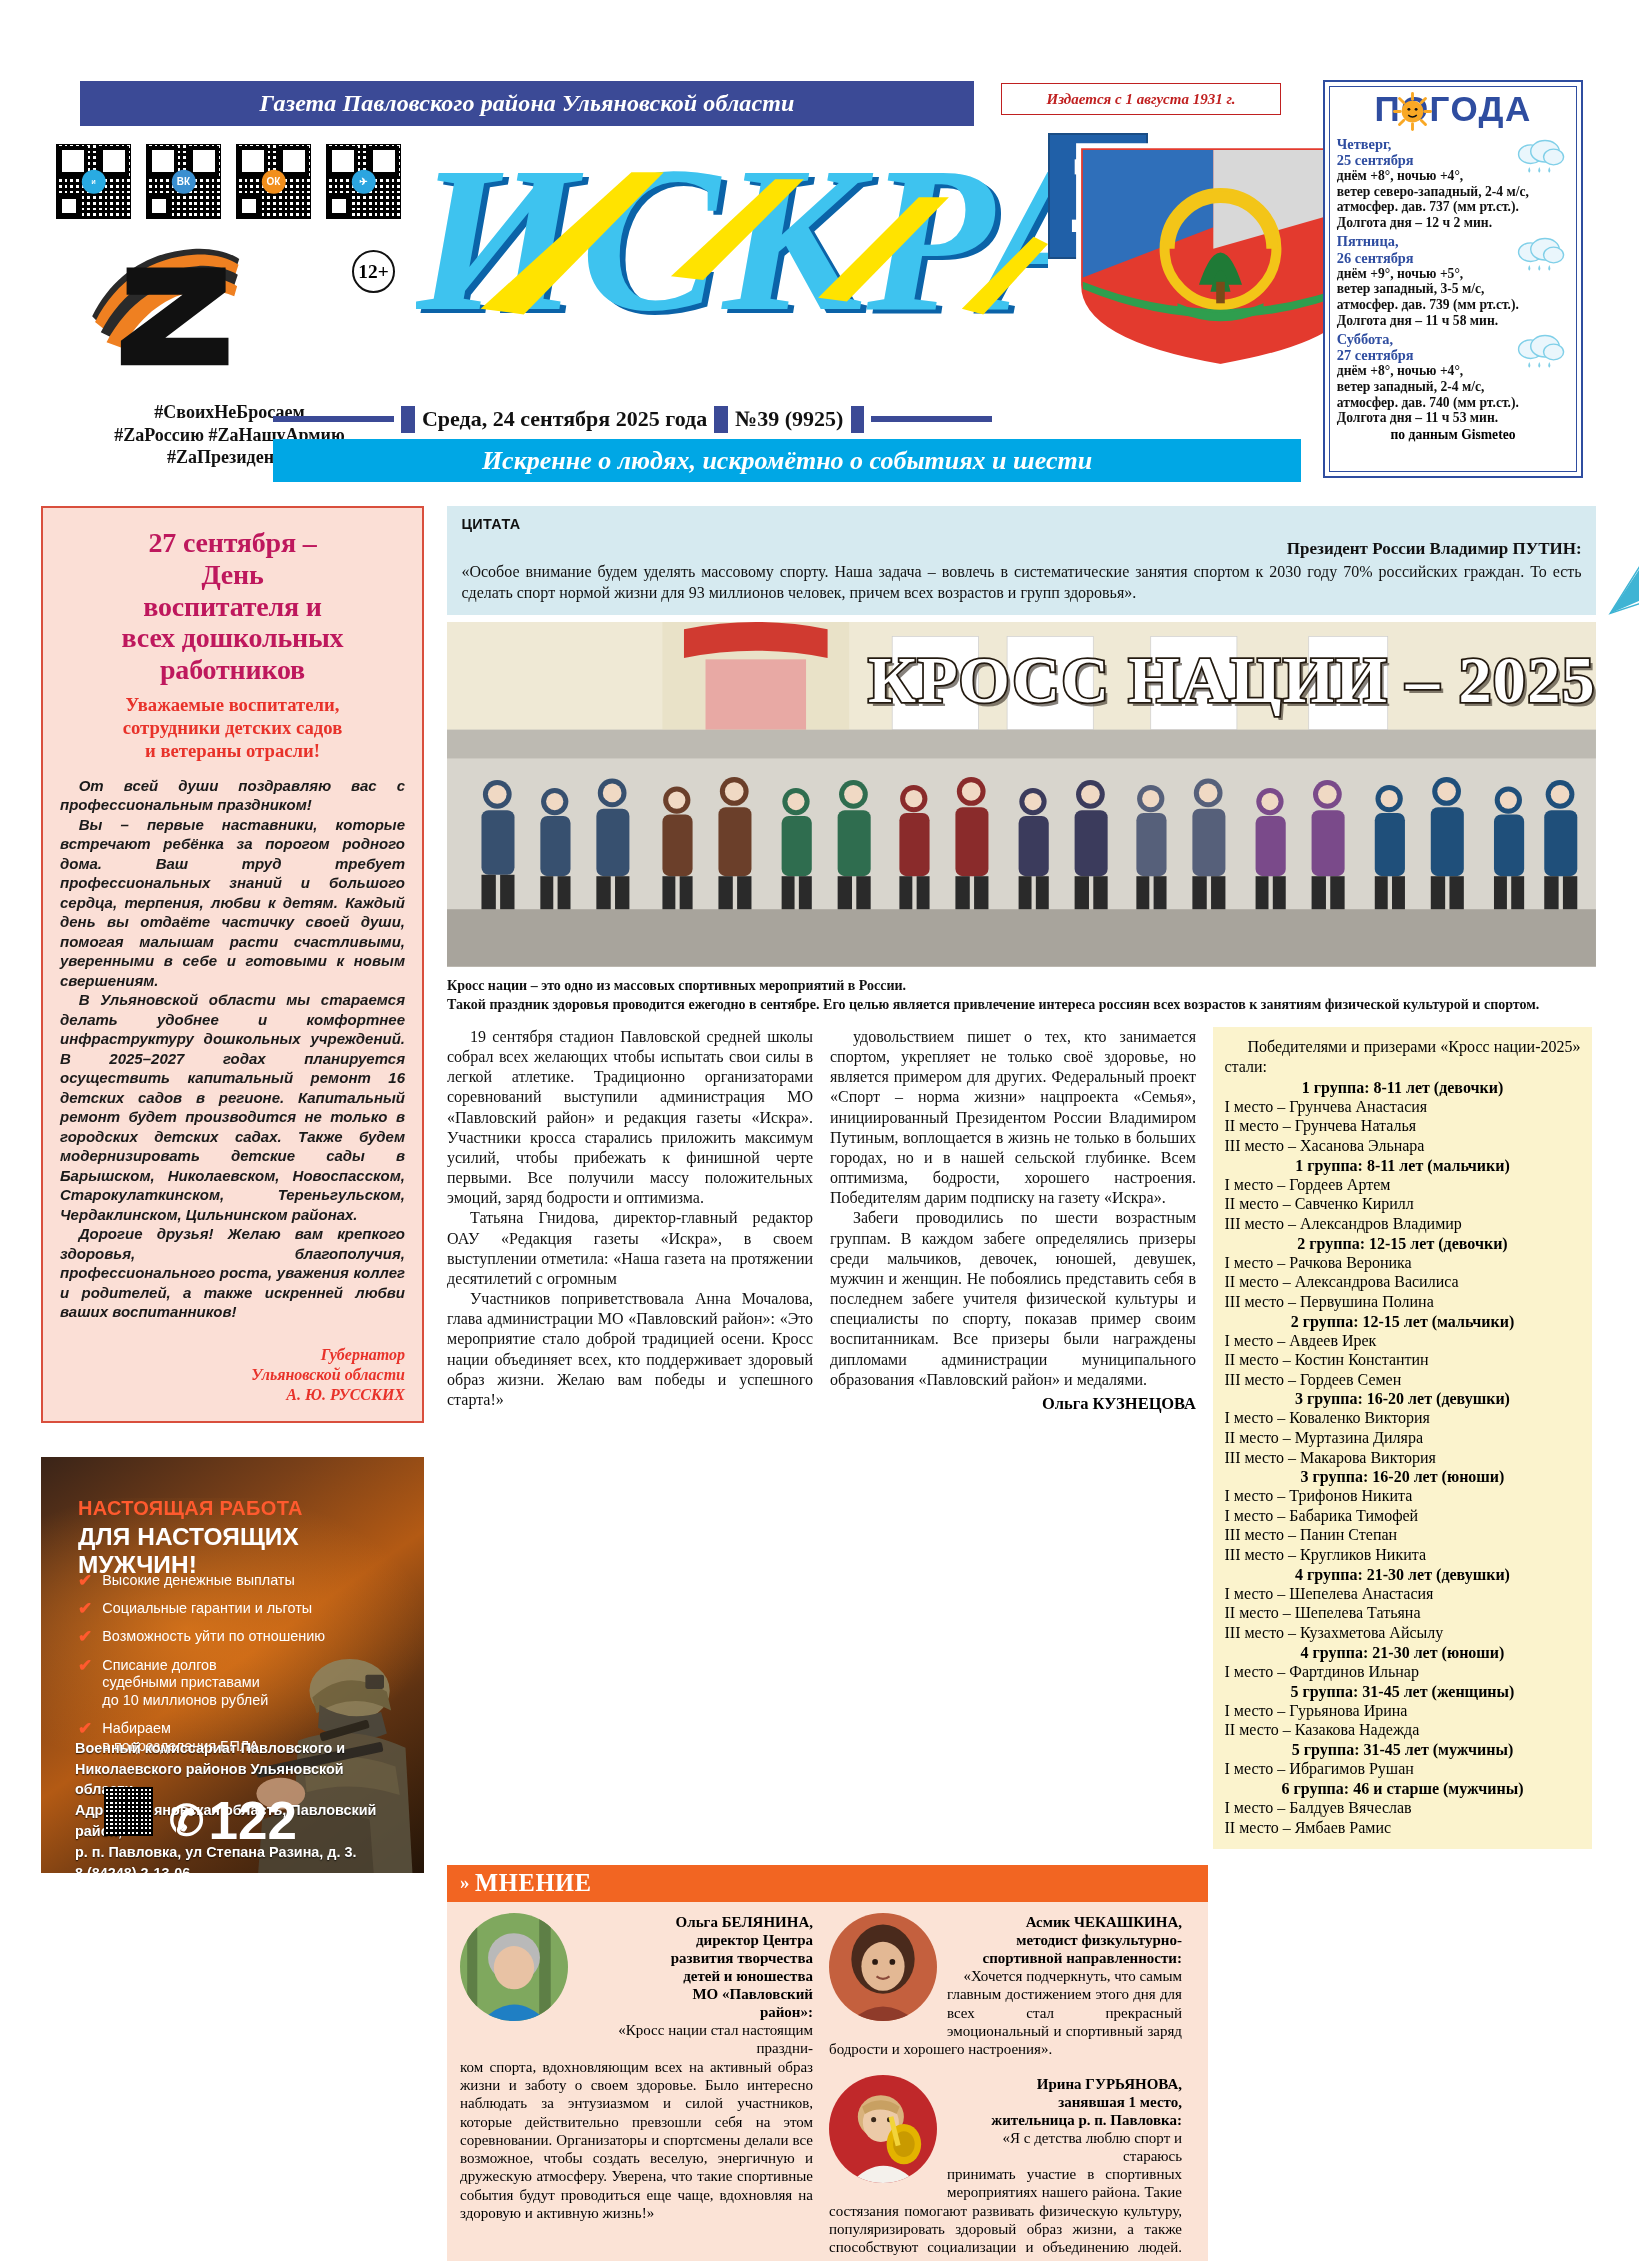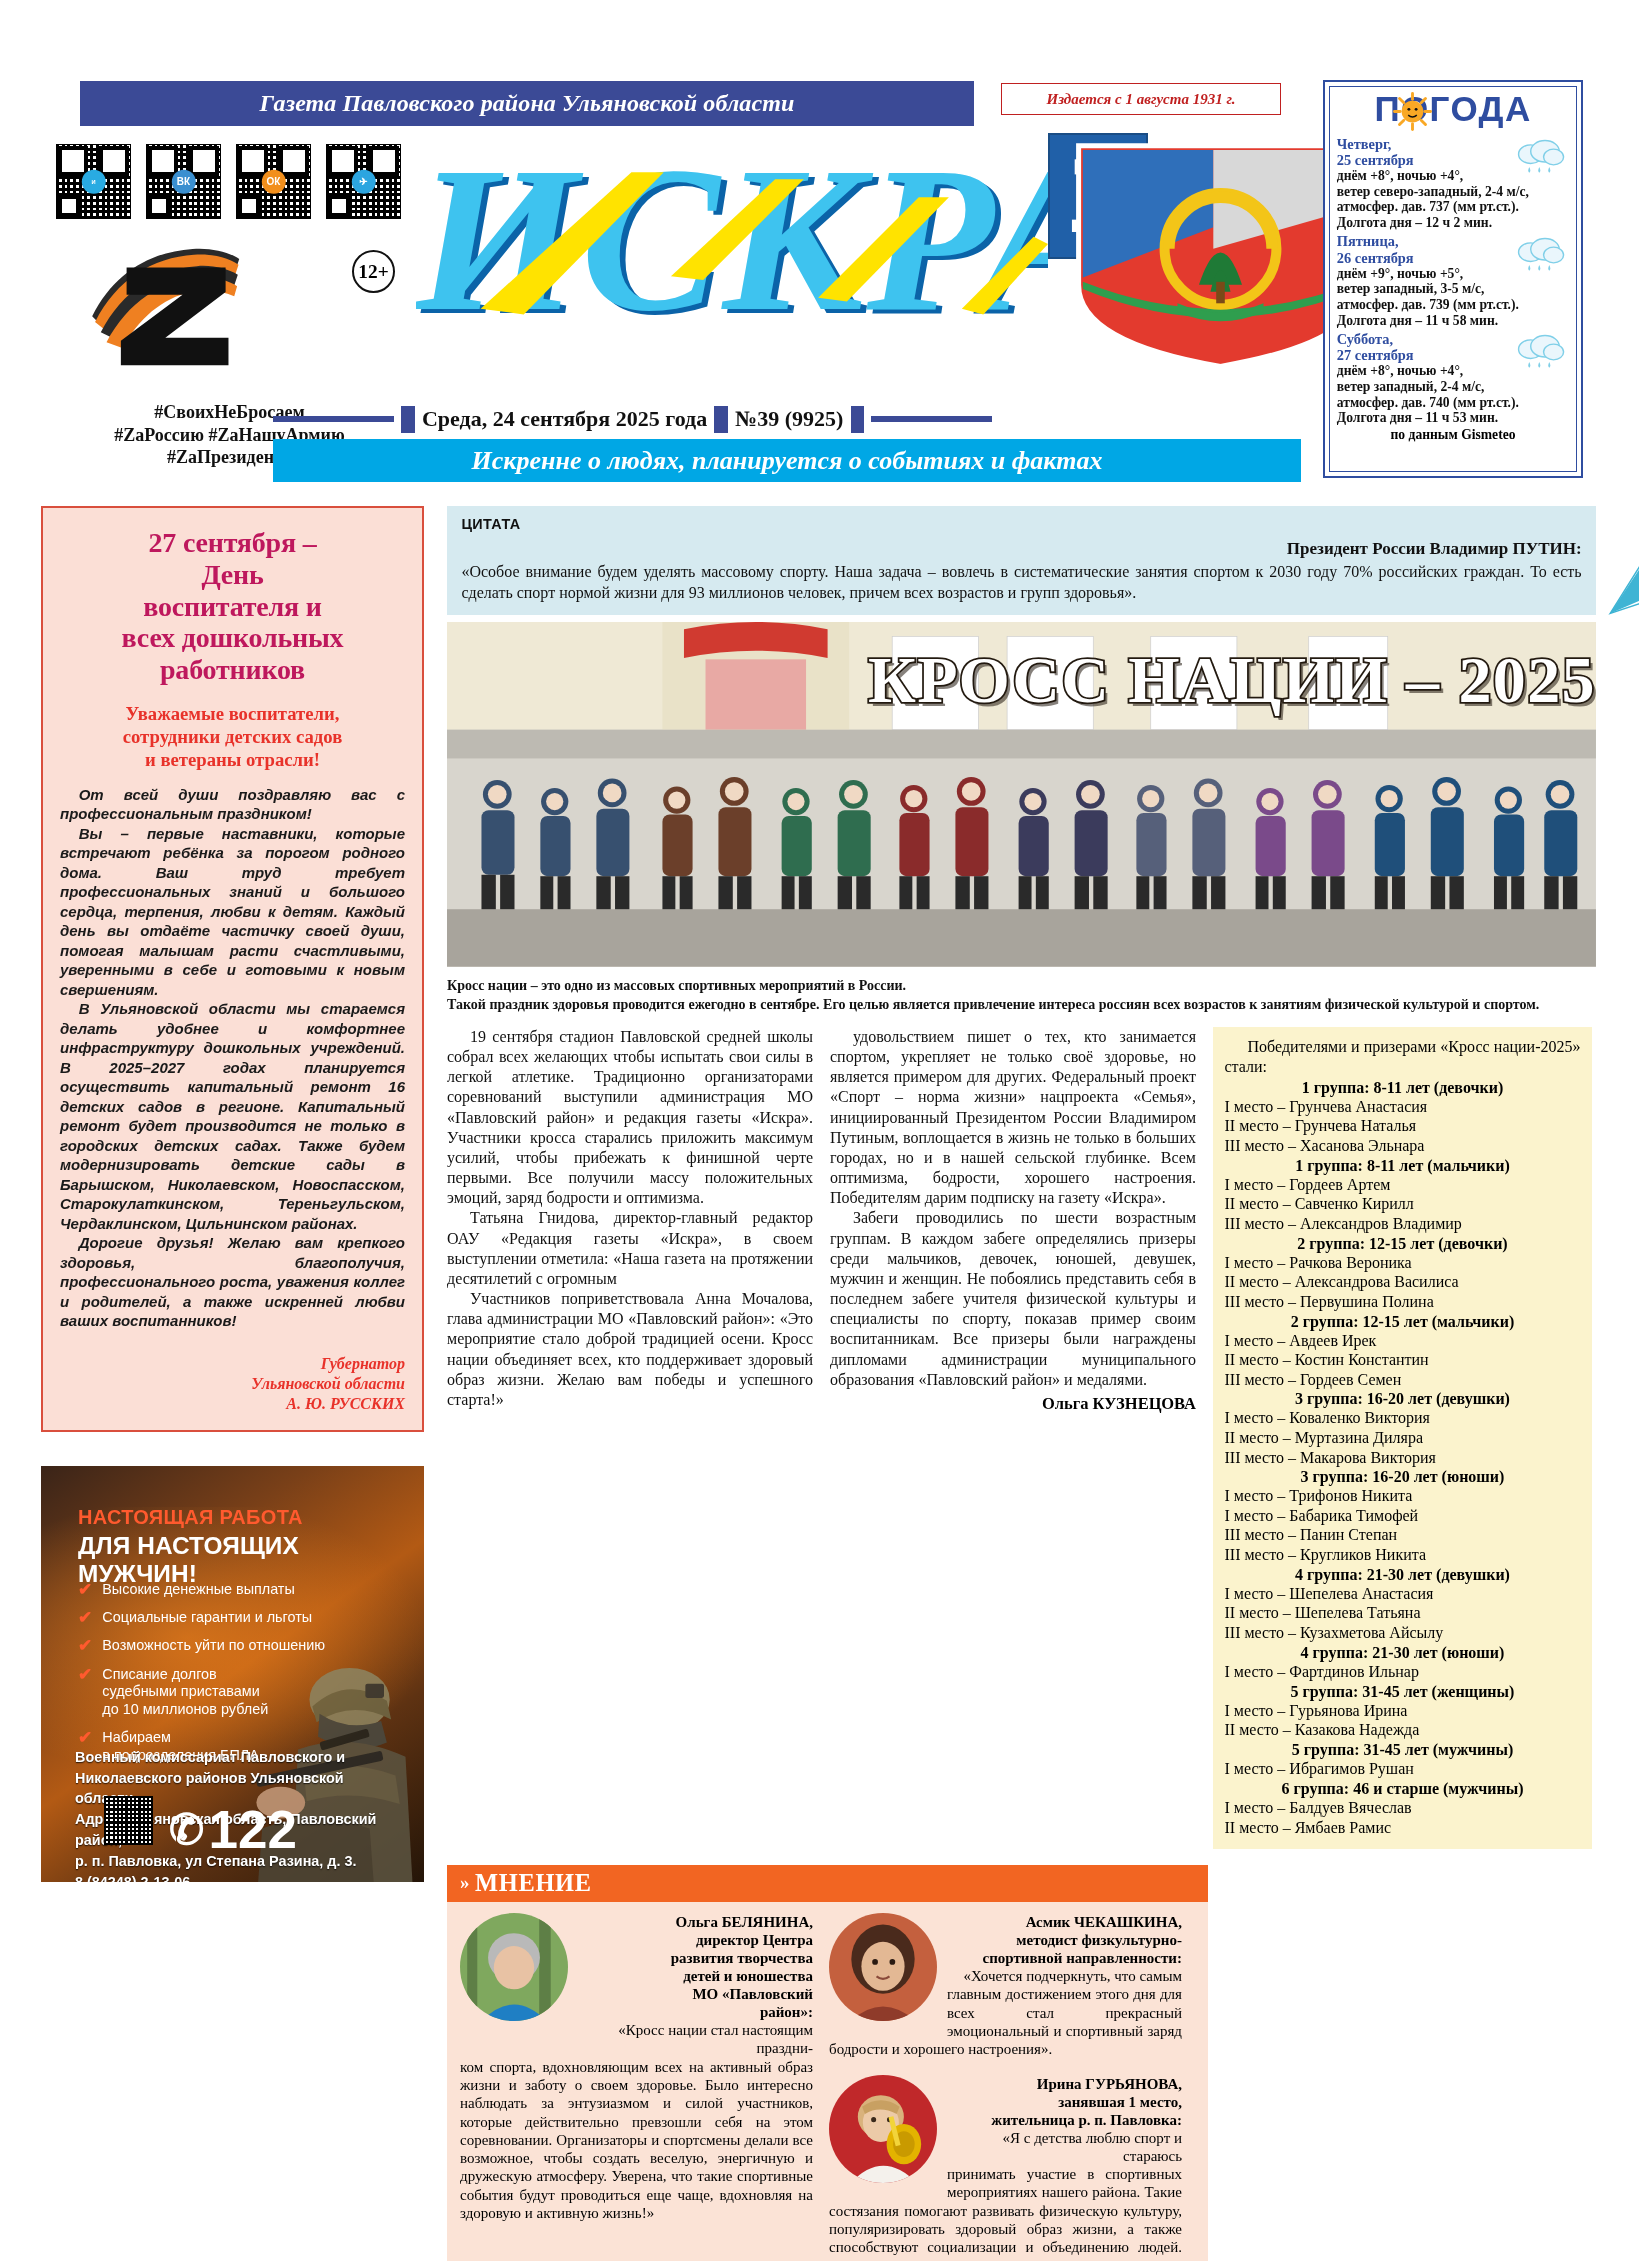--- a/index.html
+++ b/index.html
@@ -132,21 +132,21 @@
 
   .greet-box {
     border:2.2px double #d94f3d; background:#fbdfd6; padding:18.7px 17px 16px 17px;
   }
   .greet-title {
     color:#be185d; font-weight:bold; font-size:28px; line-height:1.14;
     text-align:center; letter-spacing:-0.2px;
   }
   .greet-sub {
     color:#e8322a; font-weight:bold; font-size:18.7px; line-height:1.22;
-    text-align:center; margin-top:17px;
+    text-align:center; margin-top:8px;
   }
   .greet-body { margin-top:13px; }
   .greet-body p {
     font-style:italic; font-weight:bold; font-size:15px; line-height:1.30;
     text-align:justify; text-indent:18.7px; color:#1a1a1a;
     font-family:"Liberation Sans", sans-serif;
   }
   .greet-sign {
     text-align:right; color:#e8322a; font-weight:bold; font-style:italic;
     font-size:16px; line-height:1.25; margin-top:23px;
@@ -347,21 +347,21 @@
     <div class="dl-tick"></div>
     <div class="dl-text">Среда, 24 сентября 2025 года</div>
     <div class="dl-tick"></div>
     <div class="dl-text">№39 (9925)</div>
     <div class="dl-tick"></div>
     <div class="dl-rule"></div>
     <div class="dl-spacer"></div>
   </div>
 
   <div class="tagline-bar">
-    <span>Искренне о людях, планируется о событиях и фактах</span>
+    <span>Искренне о людях, искромётно о событиях и шести</span>
   </div>
 </div>
 
 <div class="weather">
   <div class="weather-inner">
     <div class="weather-title">
       <span>ПОГОДА</span>
       <svg class="sun-icon" viewBox="0 0 54 54">
         <g fill="#f9a825">
           <circle cx="27" cy="27" r="15"></circle>

